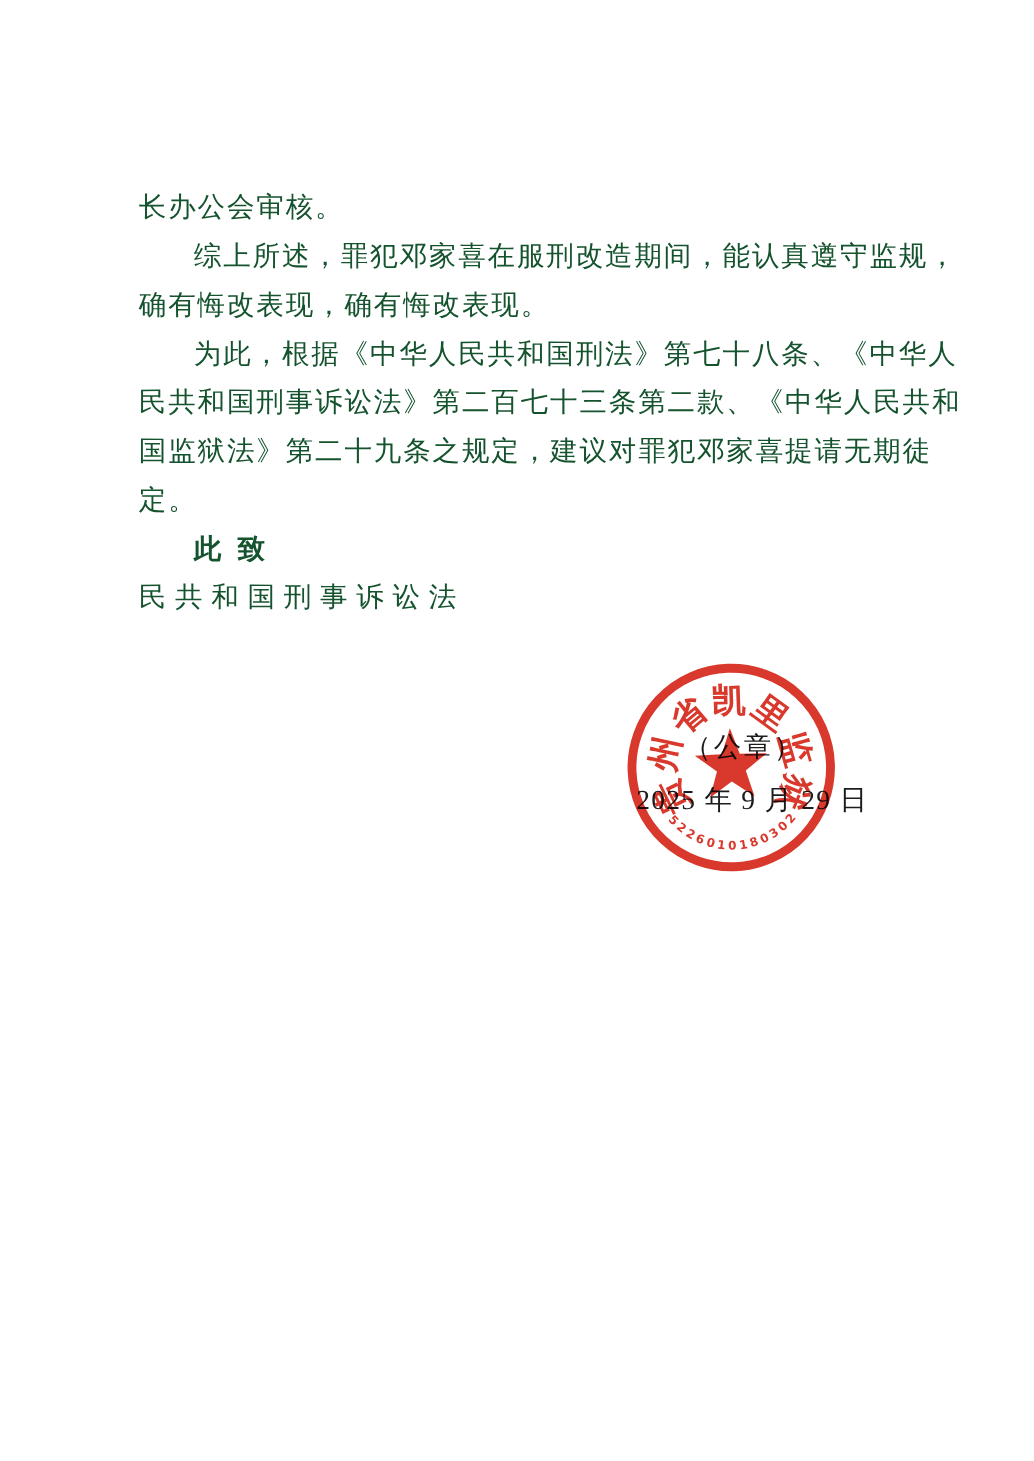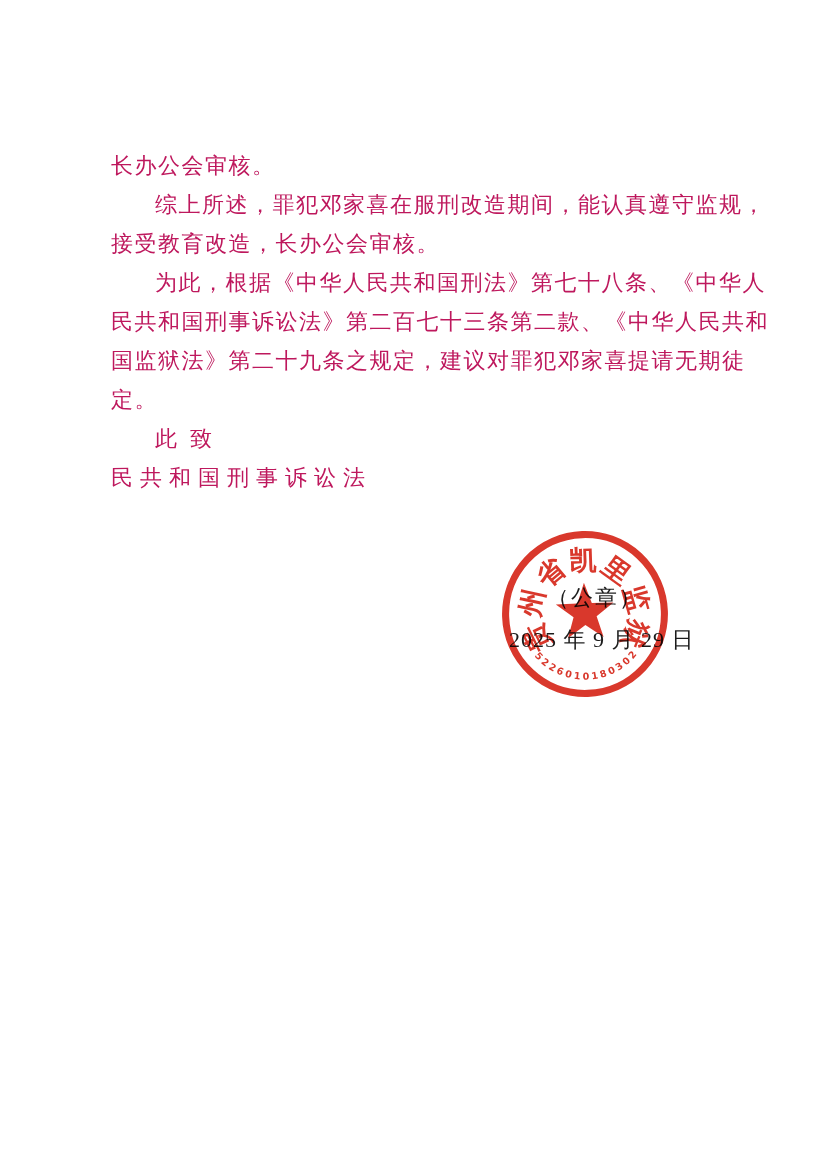--- a/index.html
+++ b/index.html
@@ -13,32 +13,32 @@
   .page {
     position: absolute;
     inset: 0;
     background: #ffffff;
   }
   .doc-body {
     position: absolute;
     left: 111px;
     top: 146px;
     width: 606px;
-    color: #be185d;
+    color: #14532d;
     font-size: 22px;
     line-height: 39px;
   }
   .doc-line {
     letter-spacing: 1.5px;
     text-align: justify;
     white-space: nowrap;
   }
   .doc-line.indent { text-indent: 44px; }
   .doc-line.sp-wide { letter-spacing: 7px; }
-  .doc-line.sp-extra { letter-spacing: 13px; }
+  .doc-line.sp-extra { letter-spacing: 13px; font-weight: bold; }
   .seal-placeholder {
     position: absolute;
     left: 547px;
     top: 583px;
     font-size: 22px;
     letter-spacing: 2px;
     color: #1c1c1c;
   }
   .seal-date {
     position: absolute;
@@ -72,21 +72,21 @@
   }
 </style>
 </head>
 <body>
 
 <div class="page">
 
   <div class="doc-body">
       <div class="doc-line">长办公会审核。</div>
       <div class="doc-line indent">综上所述，罪犯邓家喜在服刑改造期间，能认真遵守监规，</div>
-      <div class="doc-line">接受教育改造，长办公会审核。</div>
+      <div class="doc-line">确有悔改表现，确有悔改表现。</div>
       <div class="doc-line indent">为此，根据《中华人民共和国刑法》第七十八条、《中华人</div>
       <div class="doc-line">民共和国刑事诉讼法》第二百七十三条第二款、《中华人民共和</div>
       <div class="doc-line">国监狱法》第二十九条之规定，建议对罪犯邓家喜提请无期徒</div>
       <div class="doc-line">定。</div>
       <div class="doc-line indent sp-extra">此致</div>
       <div class="doc-line sp-wide">民共和国刑事诉讼法</div>
     </div>
 
   <div class="seal-placeholder">（公章）</div>
 

